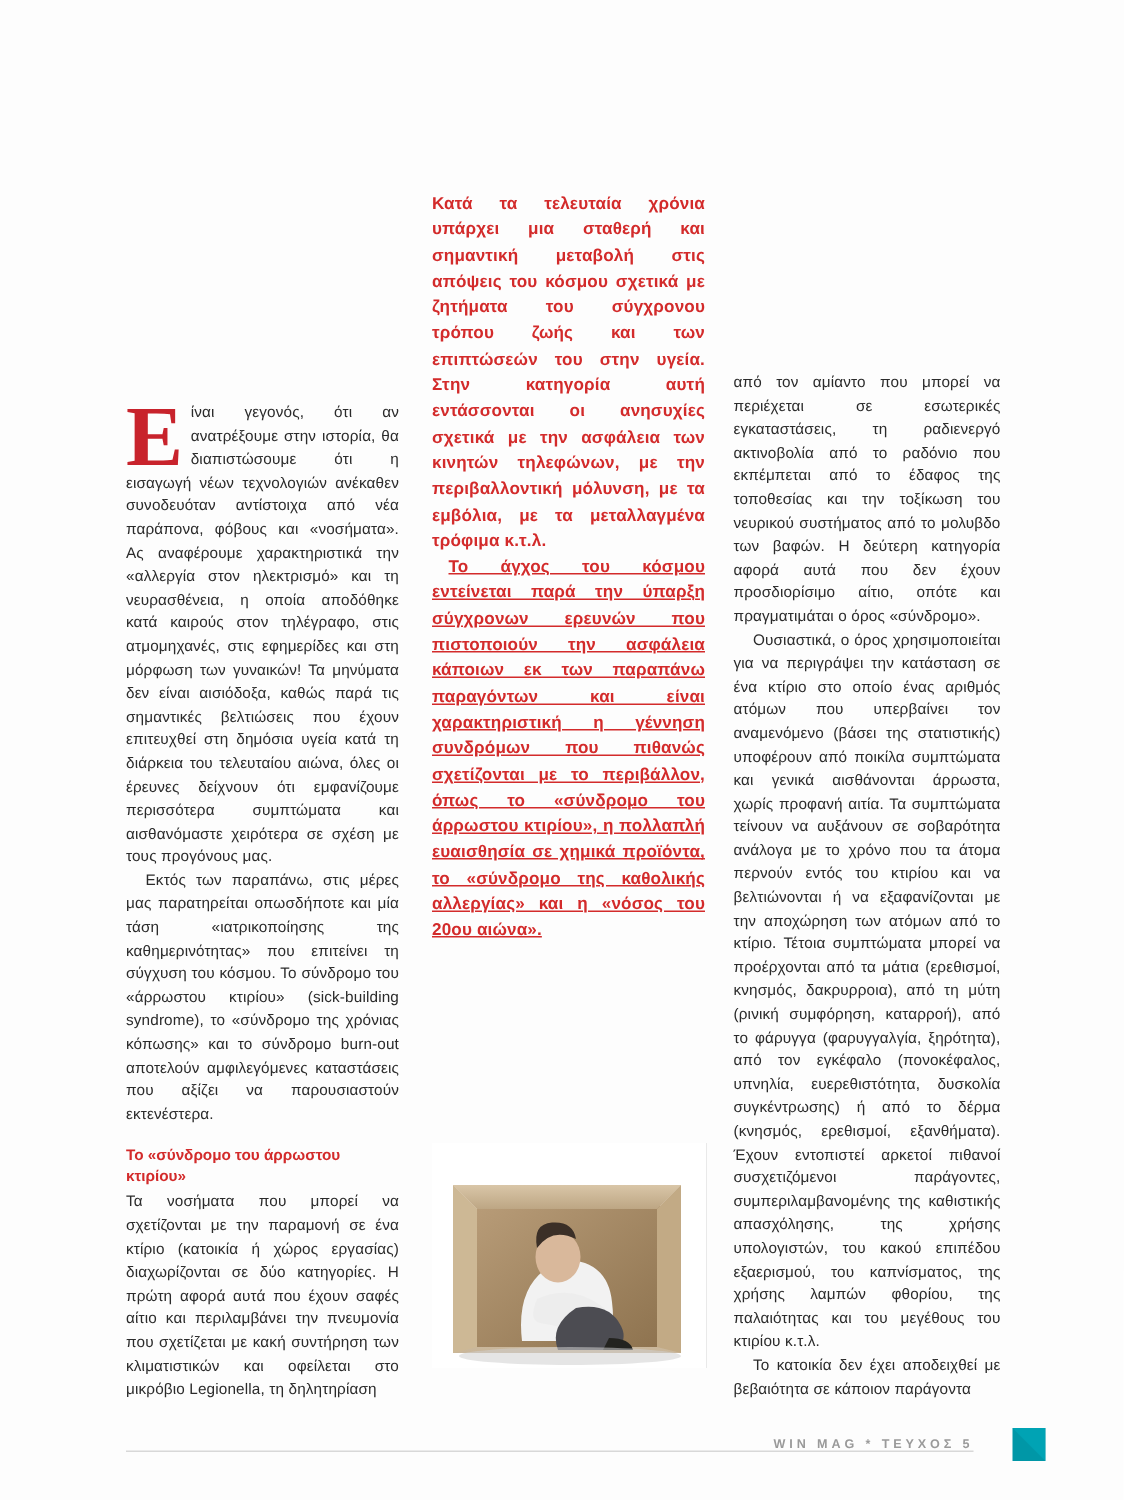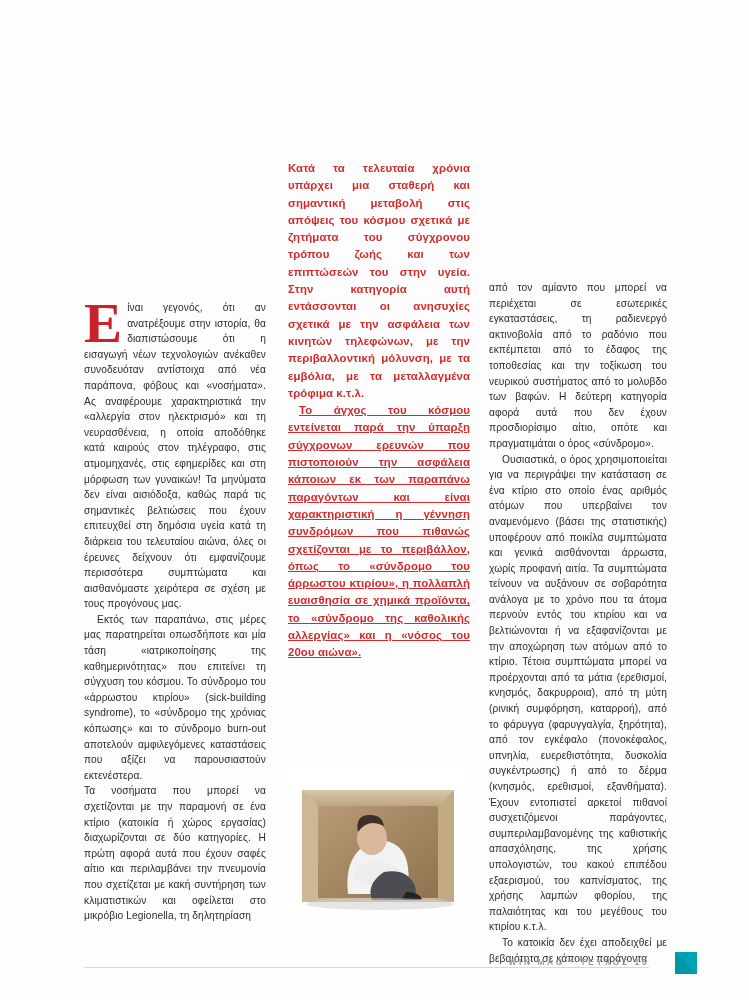--- a/index.html
+++ b/index.html
@@ -20,21 +20,20 @@
     left: 0; top: 0;
     width: 749px;
     height: 1000px;
     background: #fdfdfd;
   }
 
   
   .col {
     position: absolute;
     box-sizing: border-box;
-    margin-top: 32px;
   }
   .col-left {
     left: 84px;
     top: 268px;
     width: 182px;
   }
   .col-mid {
     left: 288px;
     top: 128px;
     width: 182px;
@@ -160,20 +159,21 @@
 </head>
 <body>
 
 <div class="page">
 
   <div class="col col-left">
     <div class="body-text dropcap-wrap">
       <p class="first"><span class="dropcap">Ε</span><span>ίναι γεγονός, ότι αν ανατρέξουμε στην ιστορία, θα διαπιστώσουμε ότι η εισαγωγή νέων τεχνολογιών ανέκαθεν συνοδευόταν αντίστοιχα από νέα παράπονα, φόβους και «νοσήματα». Ας αναφέρουμε χαρακτηριστικά την «αλλεργία στον ηλεκτρισμό» και τη νευρασθένεια, η οποία αποδόθηκε κατά καιρούς στον τηλέγραφο, στις ατμομηχανές, στις εφημερίδες και στη μόρφωση των γυναικών! Τα μηνύματα δεν είναι αισιόδοξα, καθώς παρά τις σημαντικές βελτιώσεις που έχουν επιτευχθεί στη δημόσια υγεία κατά τη διάρκεια του τελευταίου αιώνα, όλες οι έρευνες δείχνουν ότι εμφανίζουμε περισσότερα συμπτώματα και αισθανόμαστε χειρότερα σε σχέση με τους προγόνους μας.</span></p>
       <p>Εκτός των παραπάνω, στις μέρες μας παρατηρείται οπωσδήποτε και μία τάση «ιατρικοποίησης της καθημερινότητας» που επιτείνει τη σύγχυση του κόσμου. Το σύνδρομο του «άρρωστου κτιρίου» (sick-building syndrome), το «σύνδρομο της χρόνιας κόπωσης» και το σύνδρομο burn-out αποτελούν αμφιλεγόμενες καταστάσεις που αξίζει να παρουσιαστούν εκτενέστερα.</p>
     </div>
+    <div class="subhead">Το «σύνδρομο του άρρωστου κτιρίου»</div>
     <div class="body-text">
       <p class="first">Τα νοσήματα που μπορεί να σχετίζονται με την παραμονή σε ένα κτίριο (κατοικία ή χώρος εργασίας) διαχωρίζονται σε δύο κατηγορίες. Η πρώτη αφορά αυτά που έχουν σαφές αίτιο και περιλαμβάνει την πνευμονία που σχετίζεται με κακή συντήρηση των κλιματιστικών και οφείλεται στο μικρόβιο Legionella, τη δηλητηρίαση</p>
     </div>
   </div>
 
   <div class="col col-mid">
     <div class="red-col">
       <p>Κατά τα τελευταία χρόνια υπάρχει μια σταθερή και σημαντική μεταβολή στις απόψεις του κόσμου σχετικά με ζητήματα του σύγχρονου τρόπου ζωής και των επιπτώσεών του στην υγεία. Στην κατηγορία αυτή εντάσσονται οι ανησυχίες σχετικά με την ασφάλεια των κινητών τηλεφώνων, με την περιβαλλοντική μόλυνση, με τα εμβόλια, με τα μεταλλαγμένα τρόφιμα κ.τ.λ.</p>
       <p>Το άγχος του κόσμου εντείνεται παρά την ύπαρξη σύγχρονων ερευνών που πιστοποιούν την ασφάλεια κάποιων εκ των παραπάνω παραγόντων και είναι χαρακτηριστική η γέννηση συνδρόμων που πιθανώς σχετίζονται με το περιβάλλον, όπως το «σύνδρομο του άρρωστου κτιρίου», η πολλαπλή ευαισθησία σε χημικά προϊόντα, το «σύνδρομο της καθολικής αλλεργίας» και η «νόσος του 20ου αιώνα».</p>
     </div>
@@ -223,18 +223,18 @@
   <div class="col col-right">
     <div class="body-text">
       <p class="first">από τον αμίαντο που μπορεί να περιέχεται σε εσωτερικές εγκαταστάσεις, τη ραδιενεργό ακτινοβολία από το ραδόνιο που εκπέμπεται από το έδαφος της τοποθεσίας και την τοξίκωση του νευρικού συστήματος από το μολυβδο των βαφών. Η δεύτερη κατηγορία αφορά αυτά που δεν έχουν προσδιορίσιμο αίτιο, οπότε και πραγματιμάται ο όρος «σύνδρομο».</p>
       <p>Ουσιαστικά, ο όρος χρησιμοποιείται για να περιγράψει την κατάσταση σε ένα κτίριο στο οποίο ένας αριθμός ατόμων που υπερβαίνει τον αναμενόμενο (βάσει της στατιστικής) υποφέρουν από ποικίλα συμπτώματα και γενικά αισθάνονται άρρωστα, χωρίς προφανή αιτία. Τα συμπτώματα τείνουν να αυξάνουν σε σοβαρότητα ανάλογα με το χρόνο που τα άτομα περνούν εντός του κτιρίου και να βελτιώνονται ή να εξαφανίζονται με την αποχώρηση των ατόμων από το κτίριο. Τέτοια συμπτώματα μπορεί να προέρχονται από τα μάτια (ερεθισμοί, κνησμός, δακρυρροια), από τη μύτη (ρινική συμφόρηση, καταρροή), από το φάρυγγα (φαρυγγαλγία, ξηρότητα), από τον εγκέφαλο (πονοκέφαλος, υπνηλία, ευερεθιστότητα, δυσκολία συγκέντρωσης) ή από το δέρμα (κνησμός, ερεθισμοί, εξανθήματα). Έχουν εντοπιστεί αρκετοί πιθανοί συσχετιζόμενοι παράγοντες, συμπεριλαμβανομένης της καθιστικής απασχόλησης, της χρήσης υπολογιστών, του κακού επιπέδου εξαερισμού, του καπνίσματος, της χρήσης λαμπών φθορίου, της παλαιότητας και του μεγέθους του κτιρίου κ.τ.λ.</p>
       <p>Το κατοικία δεν έχει αποδειχθεί με βεβαιότητα σε κάποιον παράγοντα</p>
     </div>
   </div>
 
   <div class="footer">
     <div class="footer-rule"></div>
-    <div class="footer-text">WIN MAG * ΤΕΥΧΟΣ 15</div>
+    <div class="footer-text">WIN MAG * ΤΕΥΧΟΣ 5</div>
     <div class="footer-mark" style="background: rgb(0, 151, 167);"></div>
     <div class="footer-mark-2"></div>
   </div>
 
 </div>
 
 </body></html>

